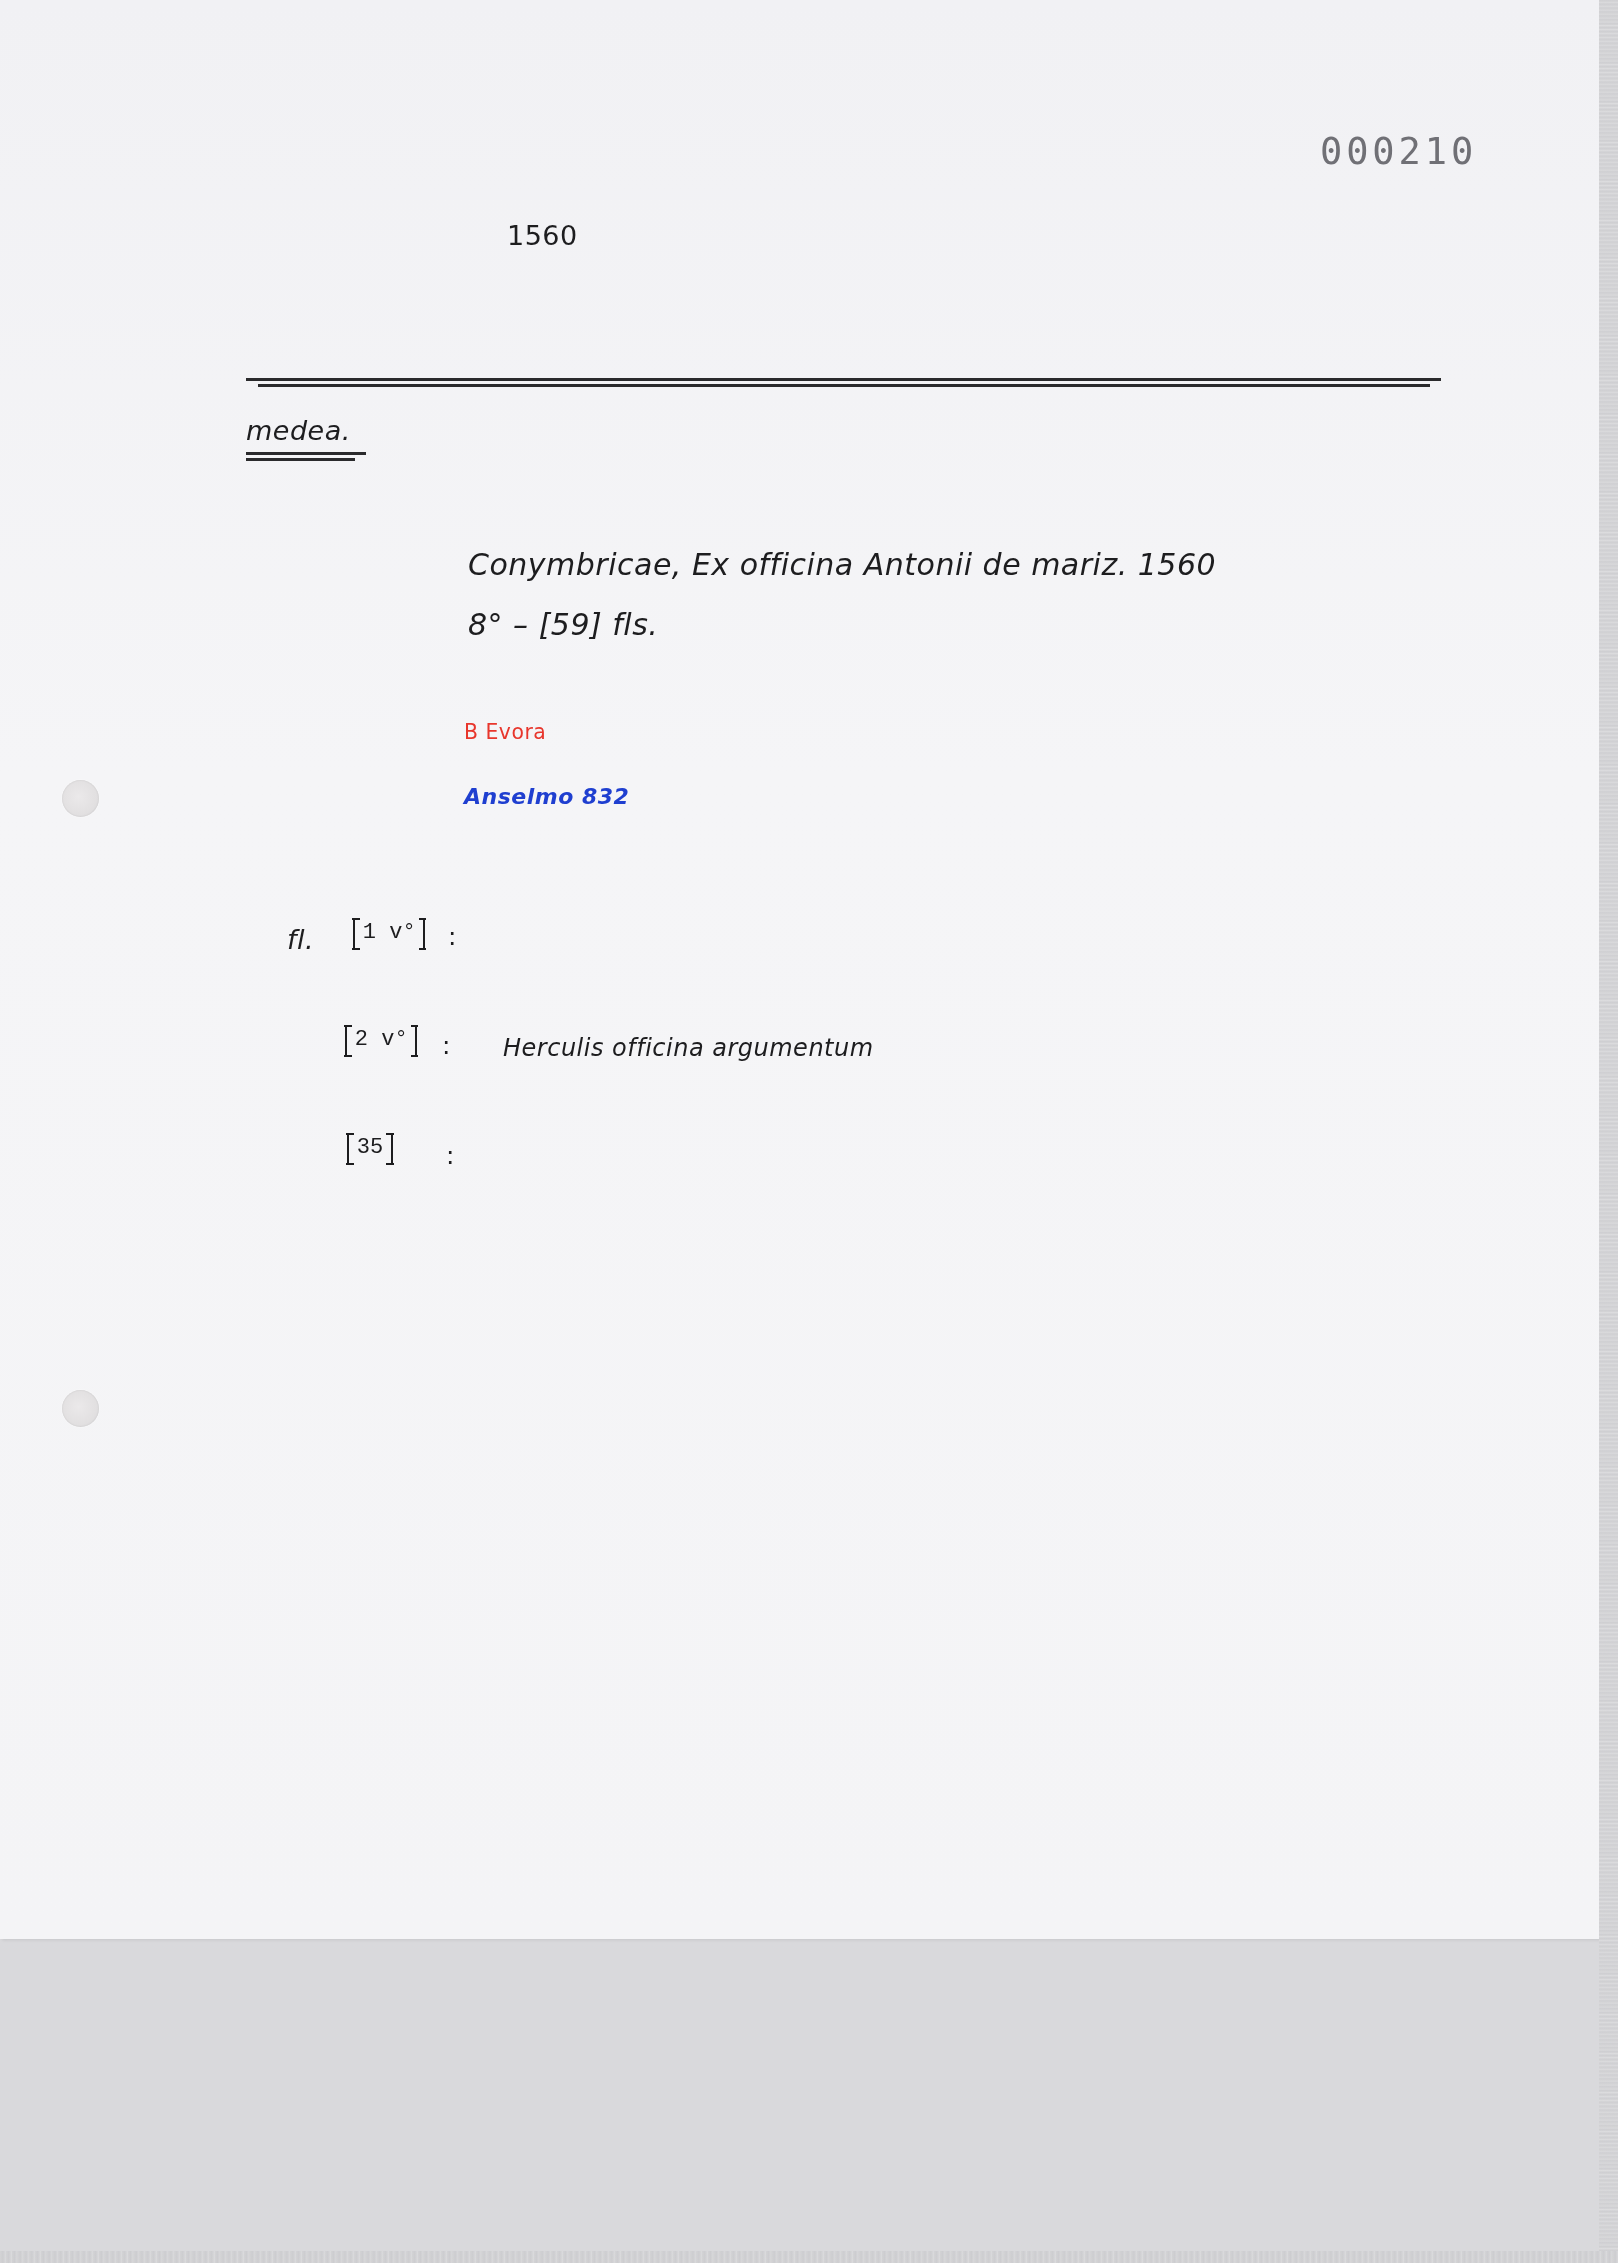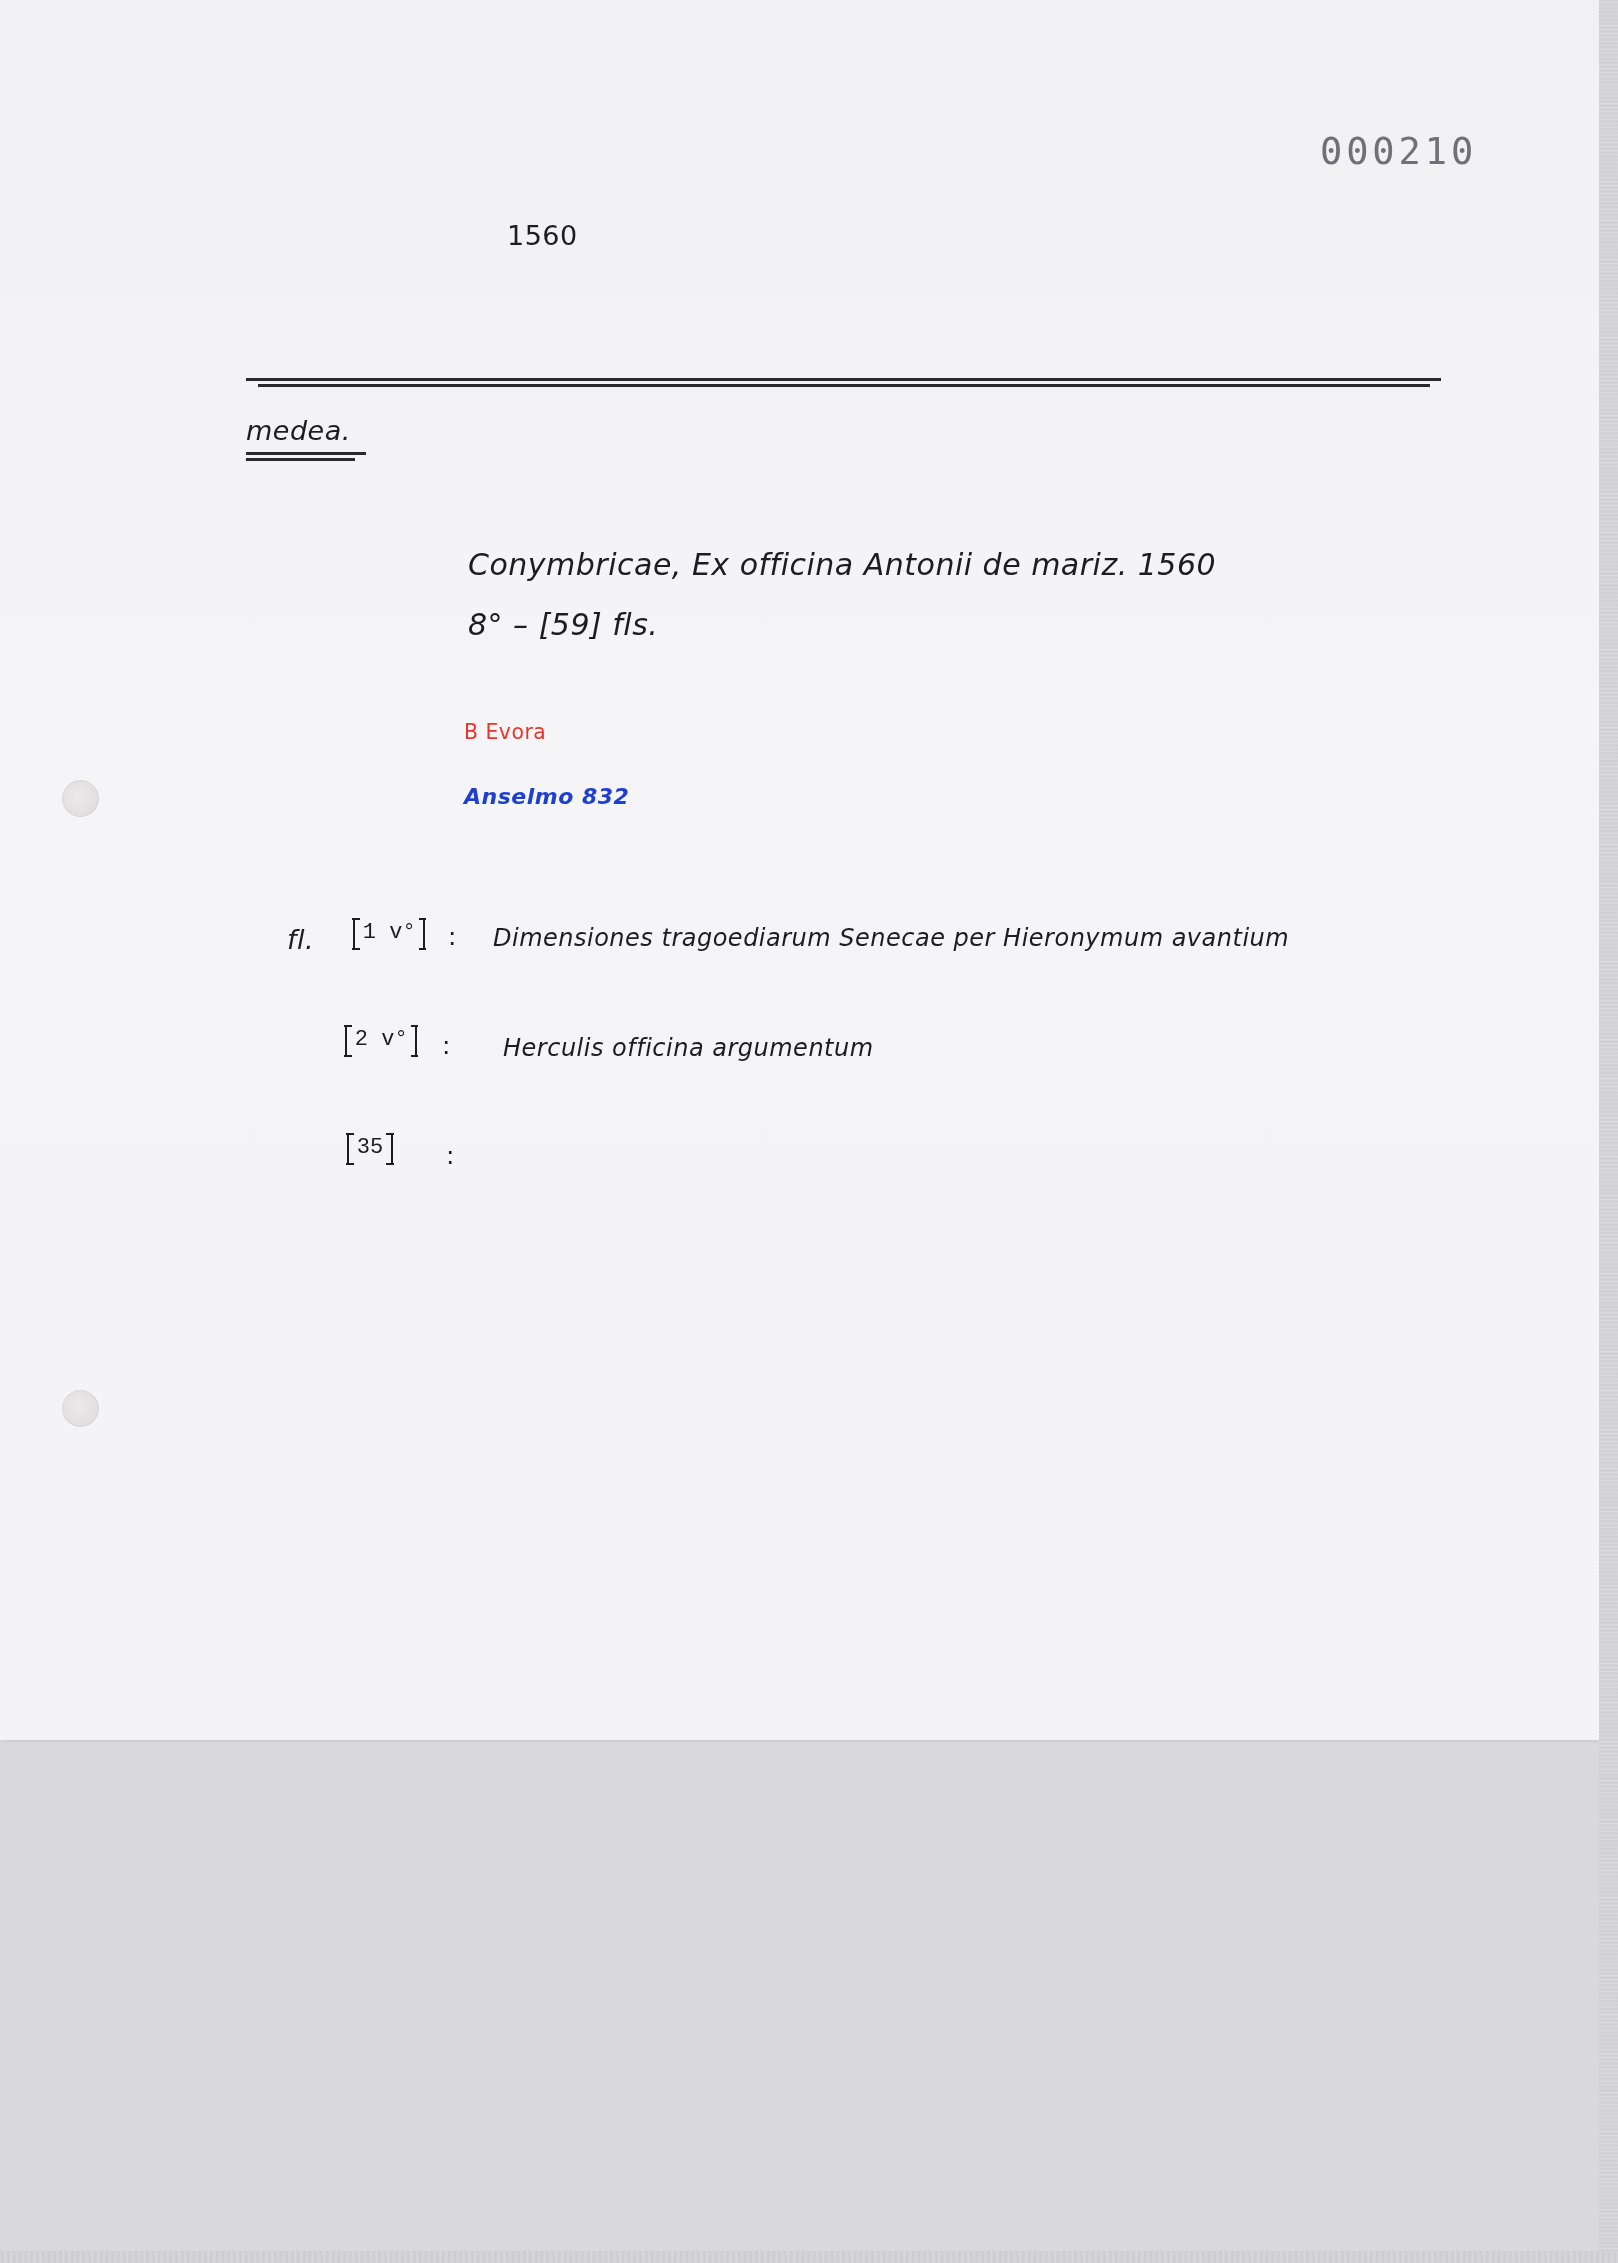--- a/index.html
+++ b/index.html
@@ -12,21 +12,21 @@
       background: #d9d9dc;
       position: relative;
       overflow: hidden;
       font-family: "DejaVu Sans", sans-serif;
     }
     .page {
       position: absolute;
       left: 0;
       top: 0;
       width: 1599px;
-      height: 1740px;
+      height: 1939px;
       background: #f3f3f6;
       background-image: linear-gradient(180deg, #f1f1f4 0%, #f5f5f7 40%, #f4f4f6 100%);
       box-shadow: 1.9px 1.9px 2.9px rgba(0,0,0,0.08);
     }
     .edge-right {
       position: absolute;
       left: 1599px;
       top: 0;
       width: 19.4px;
       height: 2264px;
@@ -171,21 +171,20 @@
 
   <div class="hw holding-red">B Evora</div>
   <div class="hw holding-blue">Anselmo 832</div>
 
   <div class="hw contents-label">fl.</div>
 
   <div class="bracket" style="left:353px; top:918px;">
     <span>1 v°</span>
   </div>
   <div class="colon" style="left:448px; top:922px;">:</div>
-  <div class="hw entry-text" style="left:493px; top:924px;">Dimensiones tragoediarum Senecae per Hieronymum avantium</div>
 
   <div class="bracket" style="left:345px; top:1025px;">
     <span>2 v°</span>
   </div>
   <div class="colon" style="left:442px; top:1031px;">:</div>
   <div class="hw entry-text" style="left:503px; top:1034px;">Herculis officina argumentum</div>
 
   <div class="bracket" style="left:347px; top:1133px;">
     <span>35</span>
   </div>

